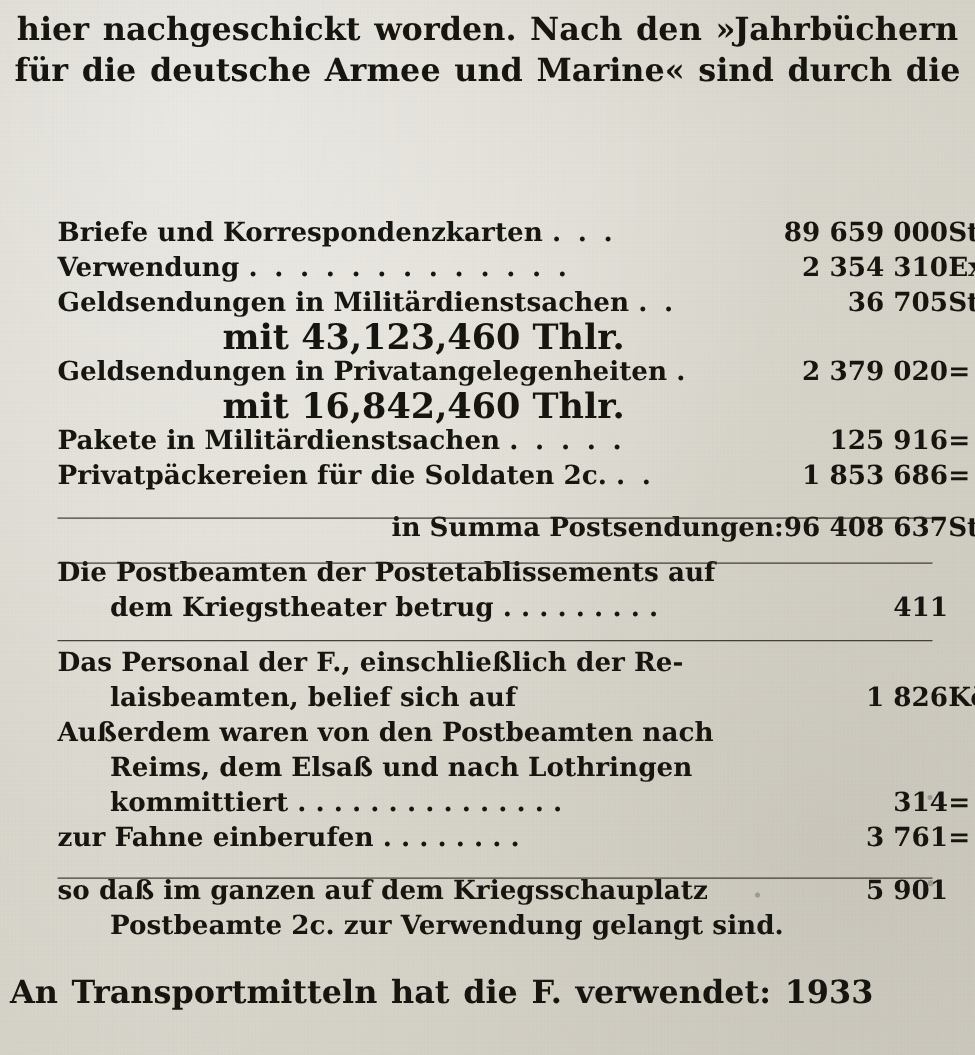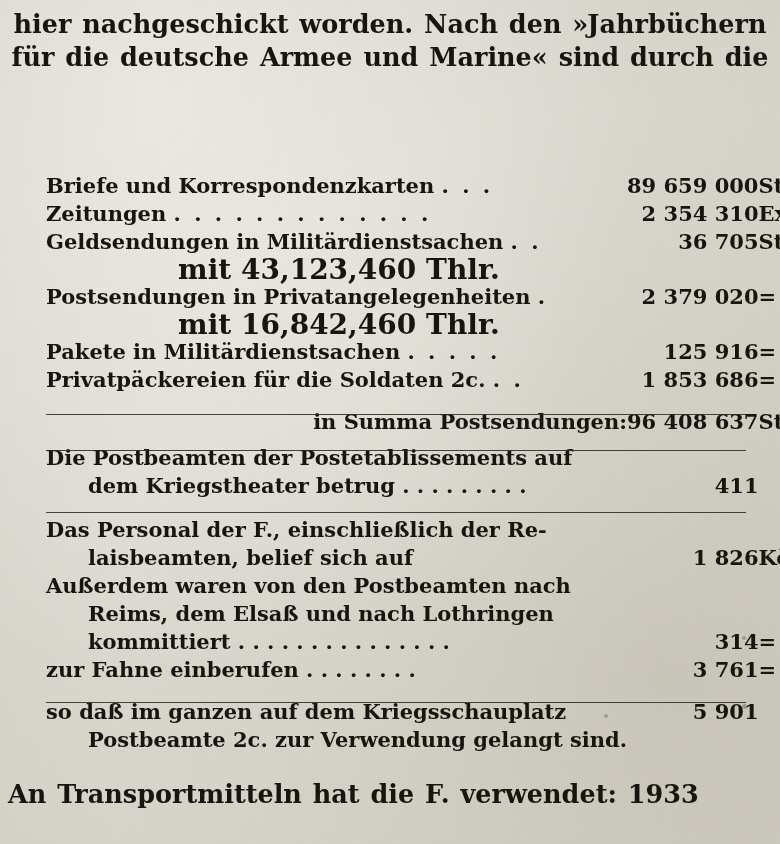--- a/index.html
+++ b/index.html
@@ -137,40 +137,40 @@
           <td class="lbl">
             <span>Briefe und Korrespondenzkarten</span>
             <span class="dots">. . .</span>
           </td>
           <td class="num">89 659 000</td>
           <td class="unit">Stück</td>
         </tr>
 
         <tr>
           <td class="lbl">
-            <span>Zeitungen</span>
+            <span>Verwendung</span>
             <span class="dots">. . . . . . . . . . . . .</span>
           </td>
           <td class="num">2 354 310</td>
           <td class="unit">Expl.</td>
         </tr>
 
         <tr>
           <td class="lbl">
             <span>Geldsendungen in Militärdienstsachen</span>
             <span class="dots">. .</span>
             <span class="sub">mit 43,123,460 Thlr.</span>
           </td>
           <td class="num">36 705</td>
           <td class="unit">Stück</td>
         </tr>
 
         <tr>
           <td class="lbl">
-            <span>Postsendungen in Privatangelegenheiten</span>
+            <span>Geldsendungen in Privatangelegenheiten</span>
             <span class="dots">.</span>
             <span class="sub">mit 16,842,460 Thlr.</span>
           </td>
           <td class="num">2 379 020</td>
           <td class="unit">=</td>
         </tr>
 
         <tr>
           <td class="lbl">
             <span>Pakete in Militärdienstsachen</span>

